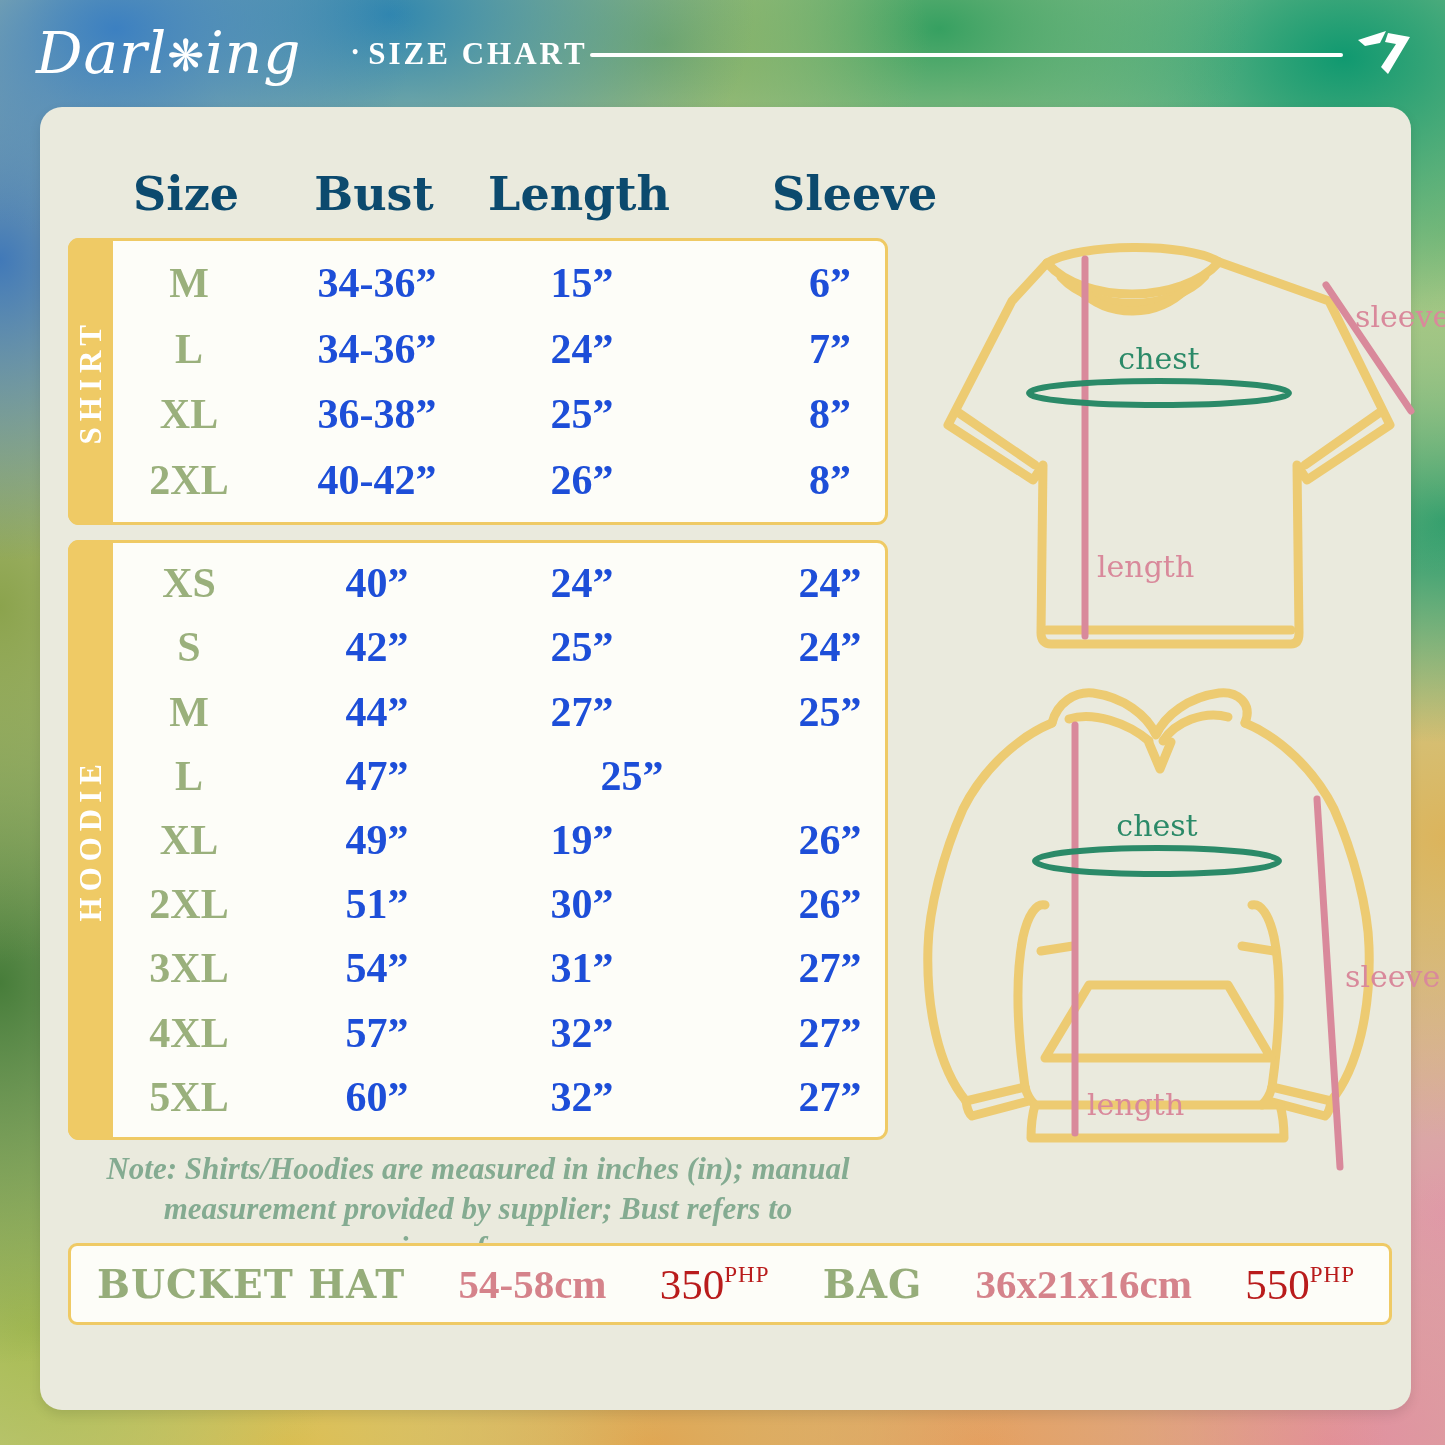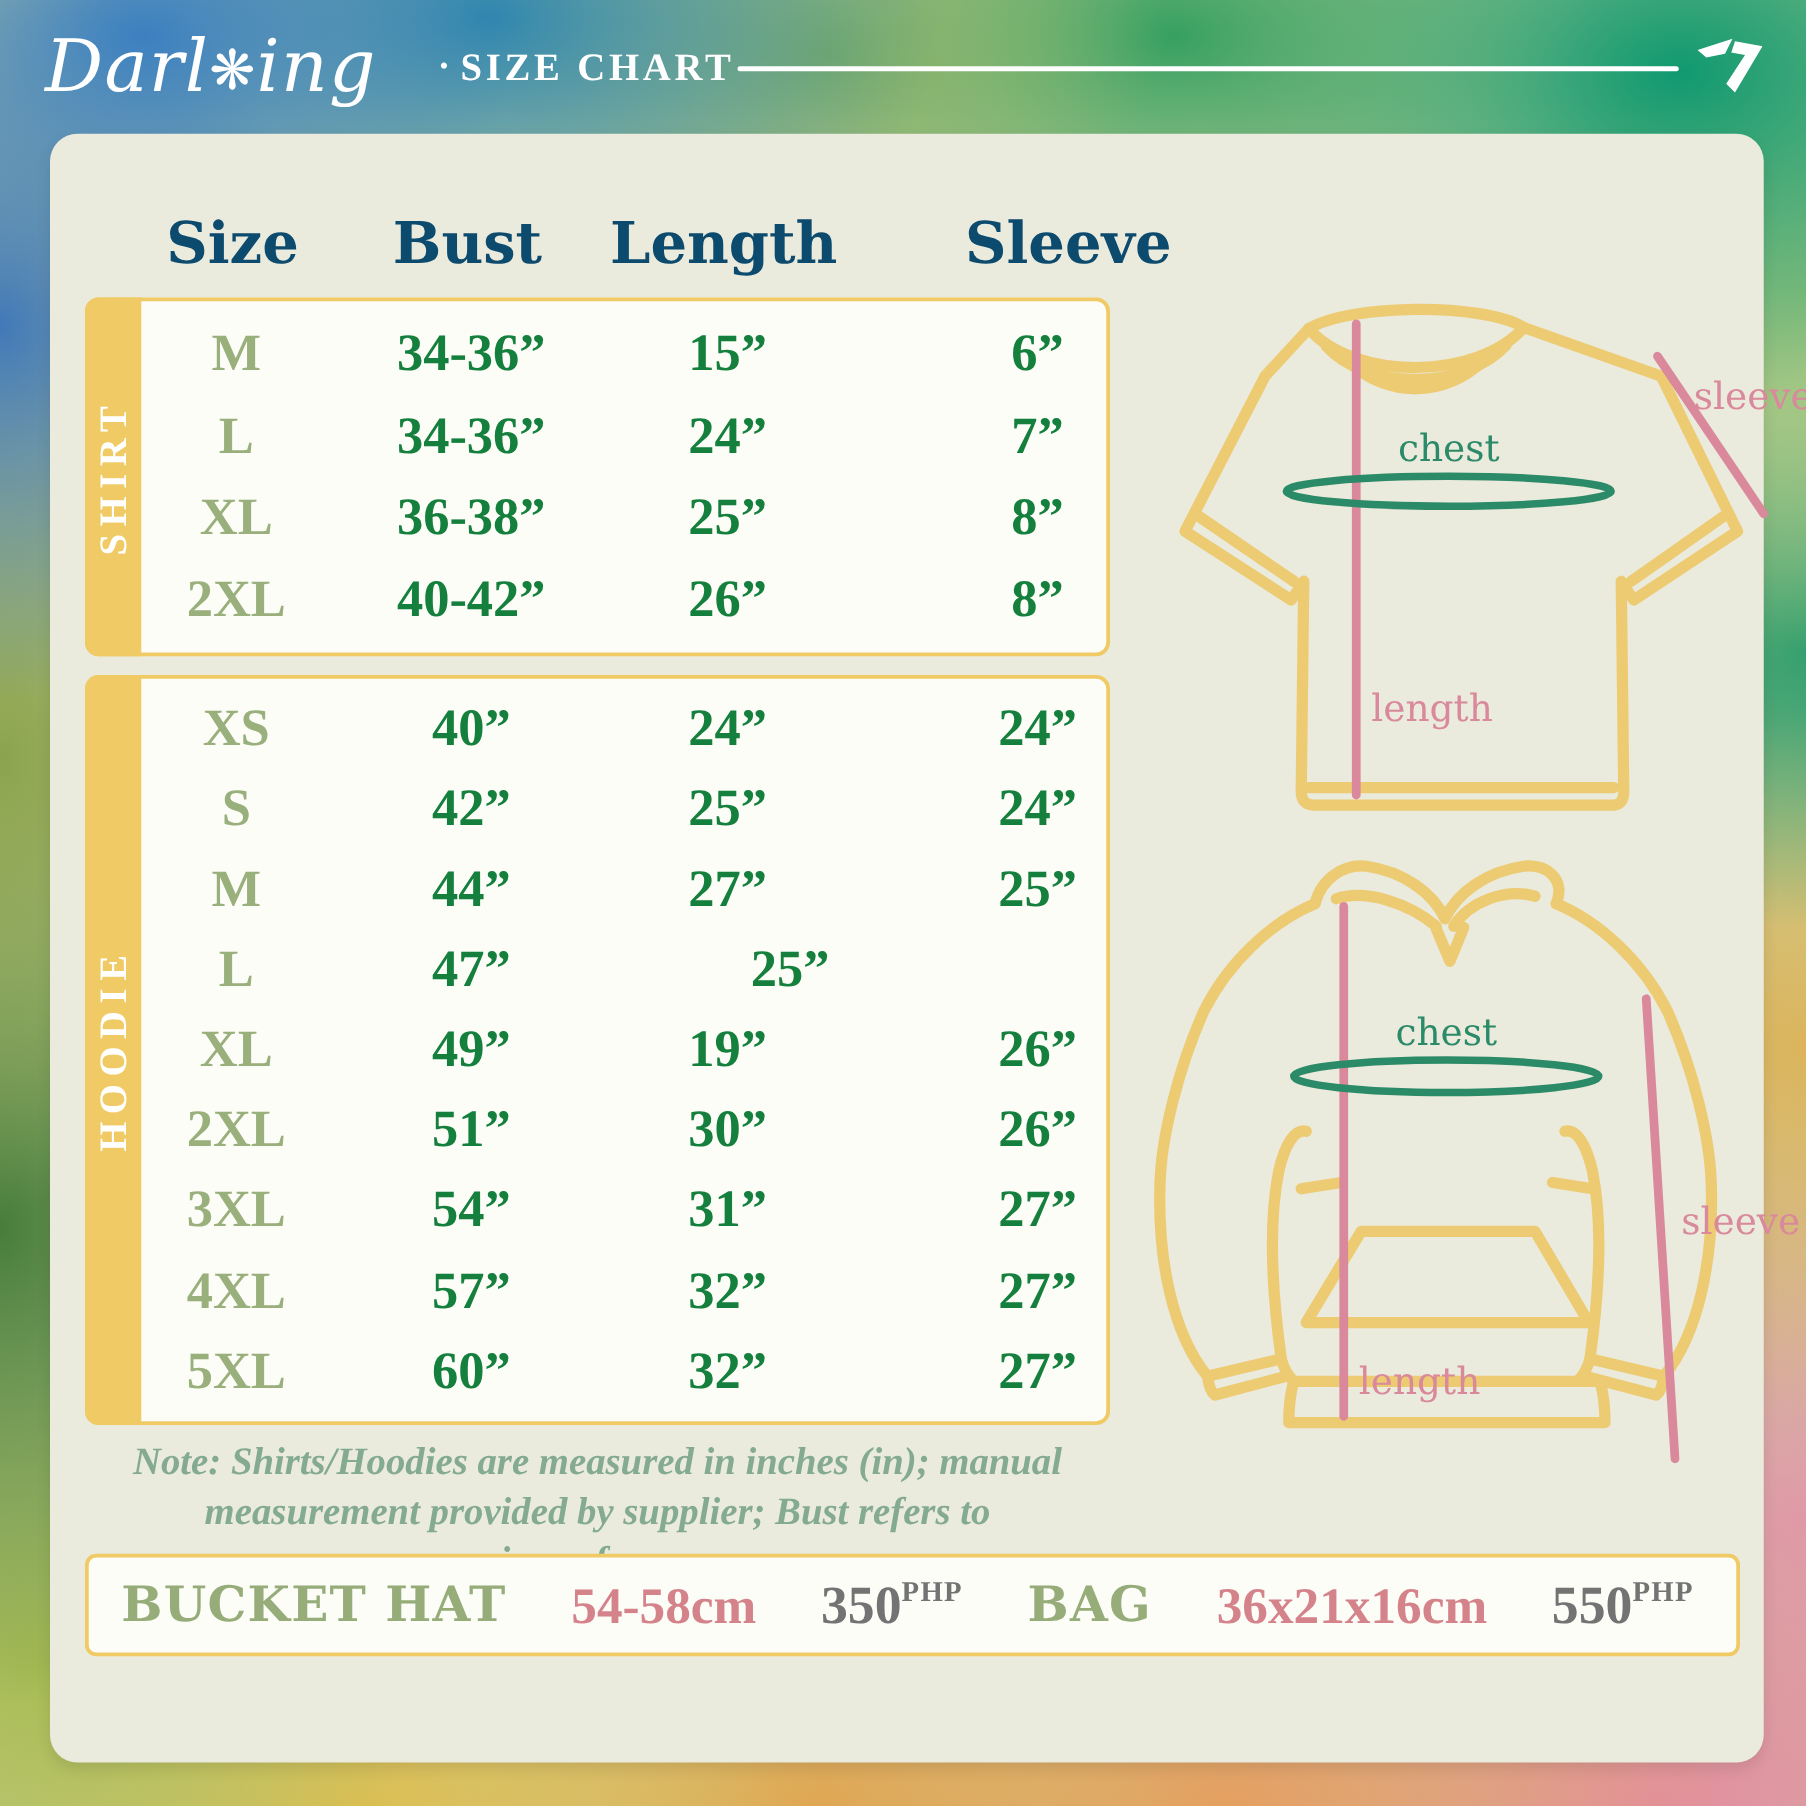--- a/index.html
+++ b/index.html
@@ -76,39 +76,39 @@
   }
   .tab span{
     writing-mode:vertical-rl;transform:rotate(180deg);
     color:#fff;font-family:"Liberation Serif",serif;font-weight:bold;
     font-size:31px;letter-spacing:6px;
   }
   .rows{height:100%;display:flex;flex-direction:column;justify-content:space-evenly;}
   .trow{display:grid;grid-template-columns:152px 224px 186px 210px;align-items:center;}
   .c{
     text-align:center;font-family:"Liberation Serif",serif;font-weight:bold;
-    font-size:42px;color:#15803d;white-space:nowrap;
+    font-size:42px;color:#1d4ed8;white-space:nowrap;
   }
   .c.size{color:#9ab07c;}
   
   .note{
     position:absolute;left:28px;top:1042px;width:820px;text-align:center;
     font-family:"Liberation Serif",serif;font-style:italic;font-weight:bold;
     font-size:31px;line-height:1.28;color:#84ab91;
   }
   
   .accbar{
     position:absolute;left:28px;top:1136px;width:1324px;height:82px;box-sizing:border-box;
     background:#fdfdf8;border:3px solid #efca65;border-radius:9px;
     display:flex;align-items:center;justify-content:space-between;
     padding:0 34px 0 26px;
   }
   .acc-name{font-family:"DejaVu Serif",serif;font-weight:bold;font-size:39px;color:#96ad7a;letter-spacing:1px;}
   .acc-val{font-family:"Liberation Serif",serif;font-weight:bold;font-size:41px;color:#d5838b;}
-  .acc-price{font-family:"Liberation Serif",serif;font-weight:bold;font-size:43px;color:#737373;}
+  .acc-price{font-family:"Liberation Serif",serif;font-weight:normal;font-size:43px;color:#b91c1c;}
   .acc-price .php{font-size:23px;position:relative;top:-17px;letter-spacing:1px;}
   
   .tshirt-svg{position:absolute;left:879px;top:130px;overflow:visible;}
   .hoodie-svg{position:absolute;left:883px;top:582px;overflow:visible;}
   .outline{fill:none;stroke:#edcb72;stroke-width:9;stroke-linecap:round;stroke-linejoin:round;}
   .meas-pink{fill:none;stroke:#d9899b;stroke-width:7;stroke-linecap:round;}
   .meas-green{fill:none;stroke:#2b8a68;stroke-width:6;}
   .lbl-green{fill:#2b8a68;font-family:"DejaVu Serif",serif;font-size:30px;}
   .lbl-pink{fill:#d9899b;font-family:"DejaVu Serif",serif;font-size:30px;}
 </style>

